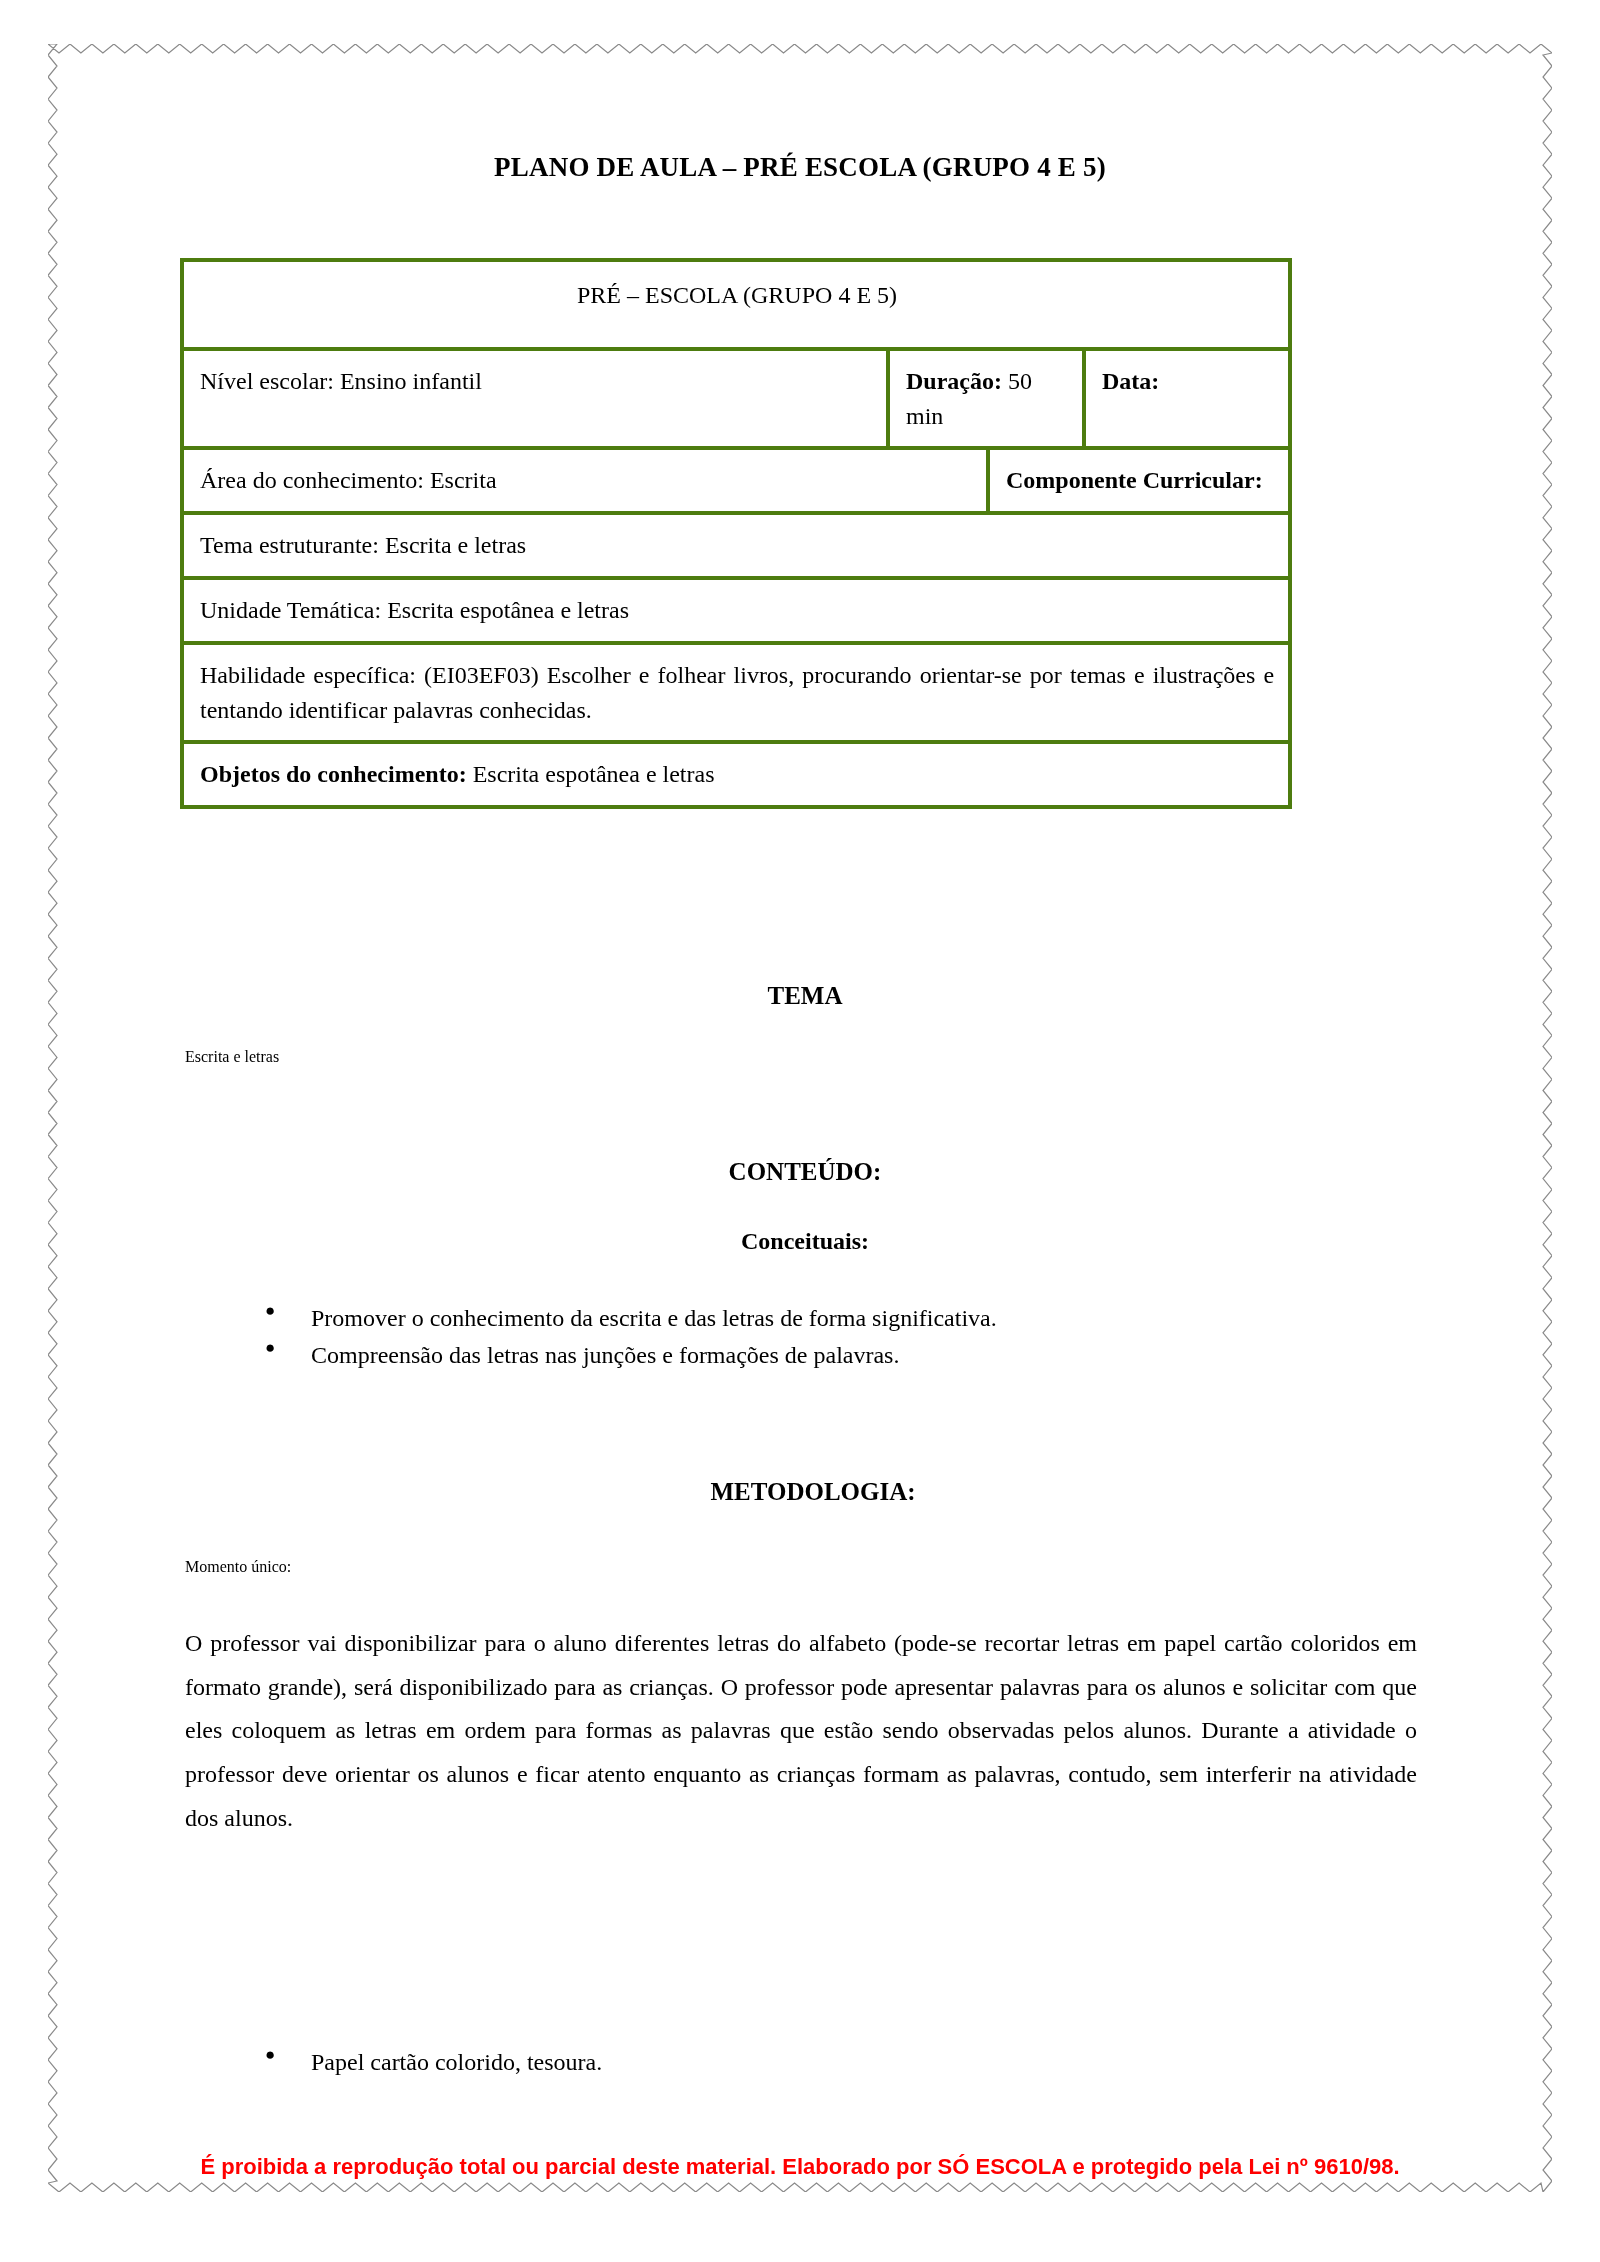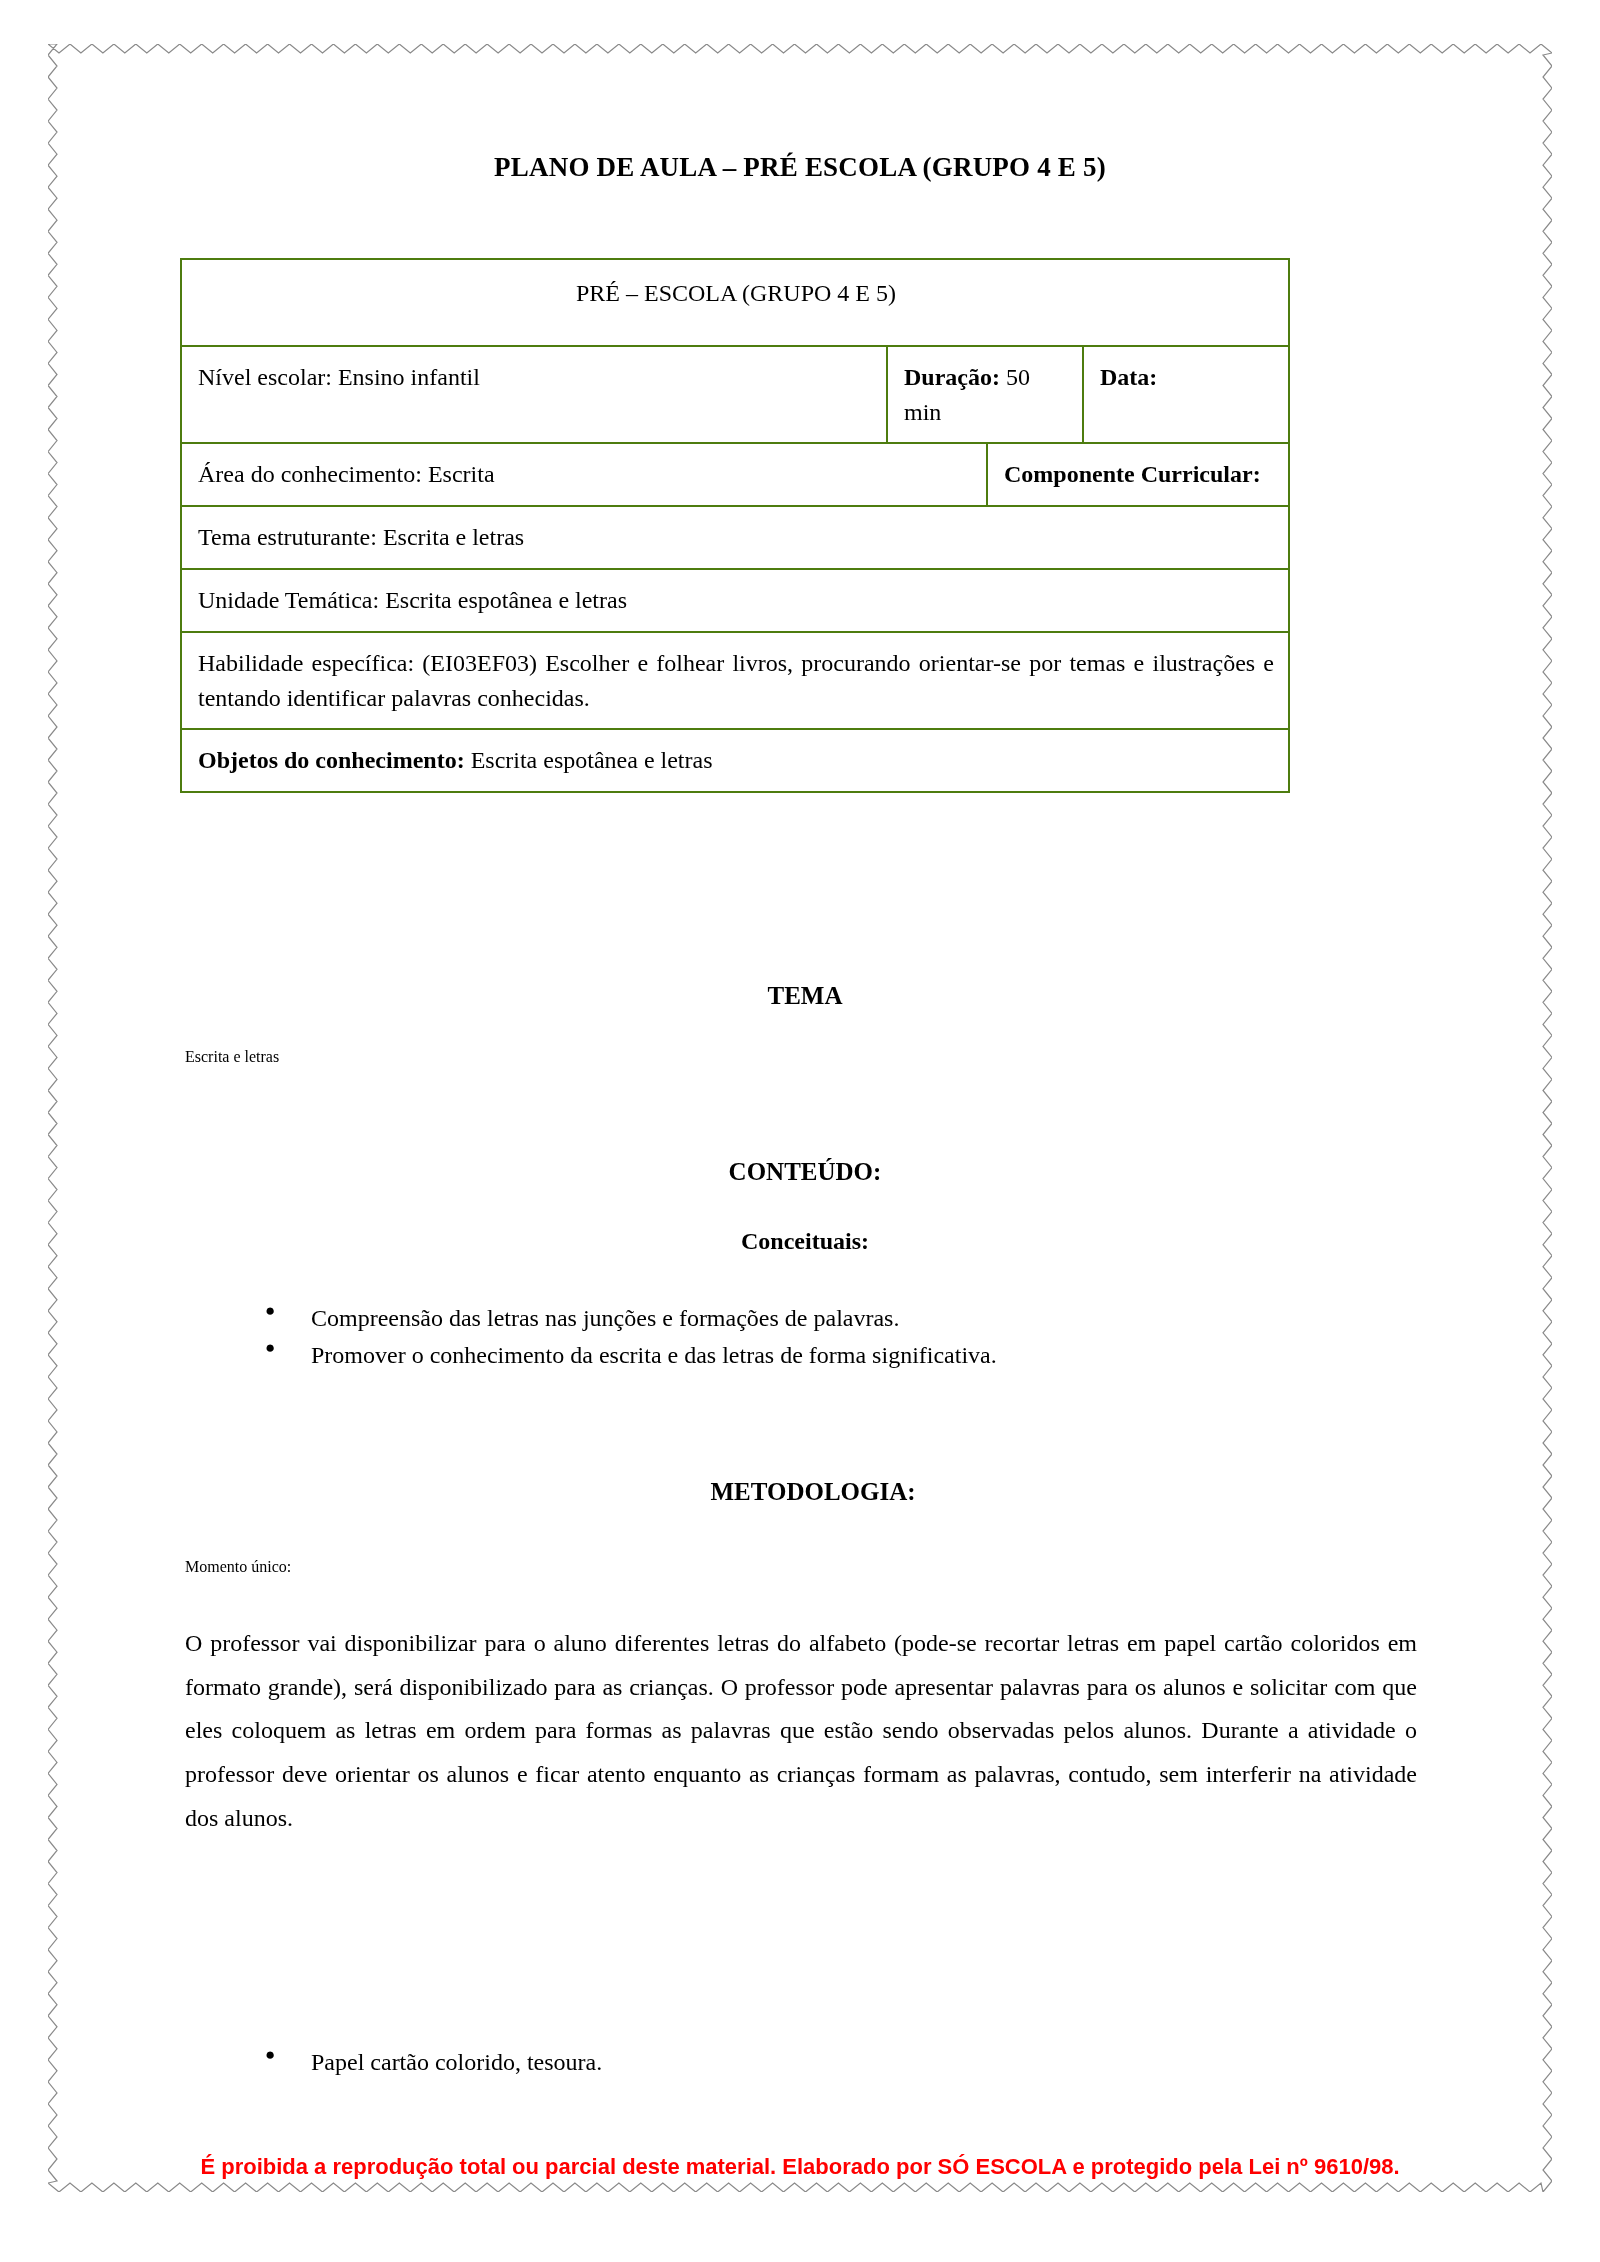--- a/index.html
+++ b/index.html
@@ -51,21 +51,21 @@
   .info-table {
     position: absolute;
     left: 180px;
     top: 258px;
     width: 1108px;
     border-collapse: collapse;
     table-layout: fixed;
     font-size: 24px;
   }
   .info-table td {
-    border: 2px solid #4d7c0f;
+    border: 4px solid #4d7c0f;
     padding: 13px 14px 13px 16px;
     vertical-align: top;
     line-height: 1.45;
   }
   .info-table .center-head {
     text-align: center;
     padding-top: 16px;
     padding-bottom: 34px;
   }
   .cell-pad-tall { padding-bottom: 36px; }
@@ -182,22 +182,22 @@
     </tbody>
   </table>
 
   <div class="sec h-sec" style="top:982px">TEMA</div>
   <div class="sec p-txt" style="top:1048px">Escrita e letras</div>
 
   <div class="sec h-sec" style="top:1158px">CONTEÚDO:</div>
   <div class="sec h-sec" style="top:1228px; font-size:24px;">Conceituais:</div>
 
   <ul class="bullets sec" style="top:1300px">
+    <li>Promover o conhecimento da escrita e das letras de forma significativa.</li>
     <li>Compreensão das letras nas junções e formações de palavras.</li>
-    <li>Promover o conhecimento da escrita e das letras de forma significativa.</li>
   </ul>
 
   <div class="sec h-sec" style="top:1478px; left:193px;">METODOLOGIA:</div>
   <div class="sec p-txt" style="top:1558px">Momento único:</div>
 
   <div class="sec para-just" style="top:1622px; width:1232px;">O professor vai disponibilizar para o aluno diferentes letras do alfabeto (pode-se recortar letras em papel cartão coloridos em formato grande), será disponibilizado para as crianças. O professor pode apresentar palavras para os alunos e solicitar com que eles coloquem as letras em ordem para formas as palavras que estão sendo observadas pelos alunos. Durante a atividade o professor deve orientar os alunos e ficar atento enquanto as crianças formam as palavras, contudo, sem interferir na atividade dos alunos.</div>
 
 
   <ul class="bullets sec" style="top:2044px">
     <li>Papel cartão colorido, tesoura.</li>

